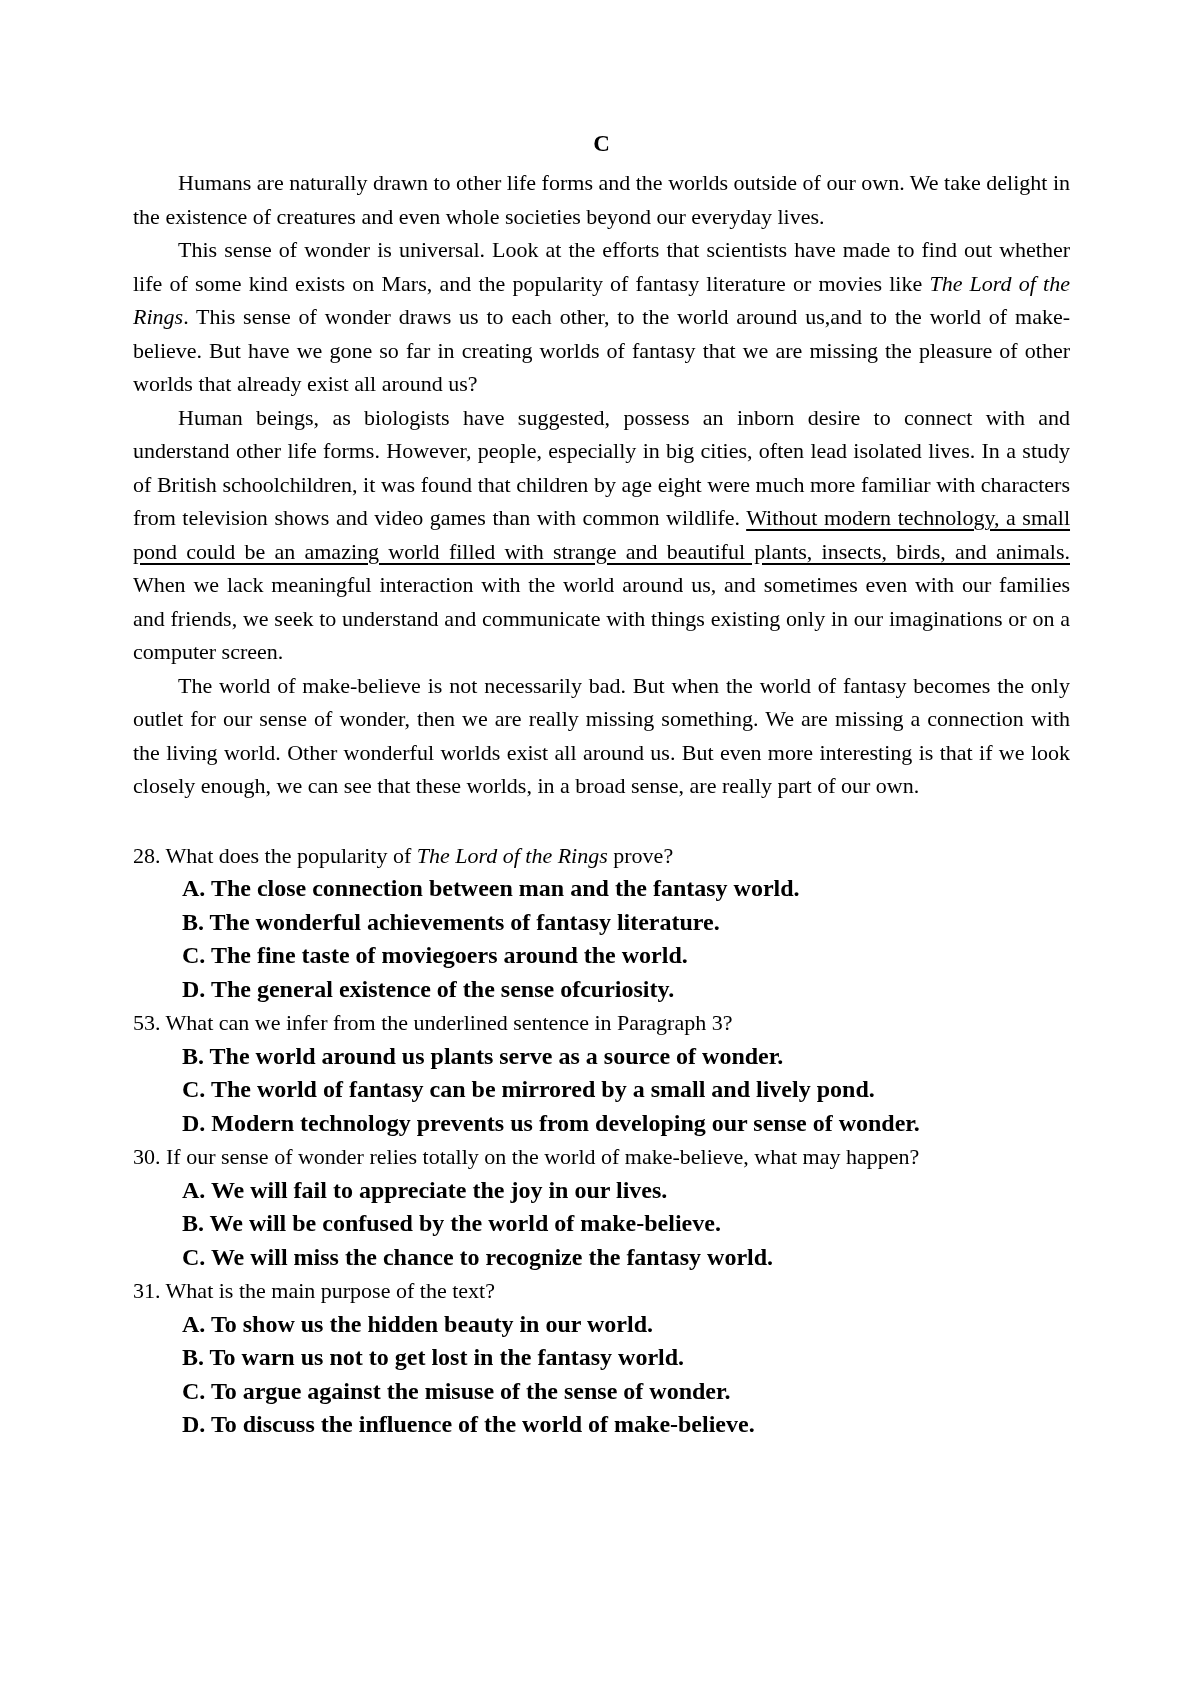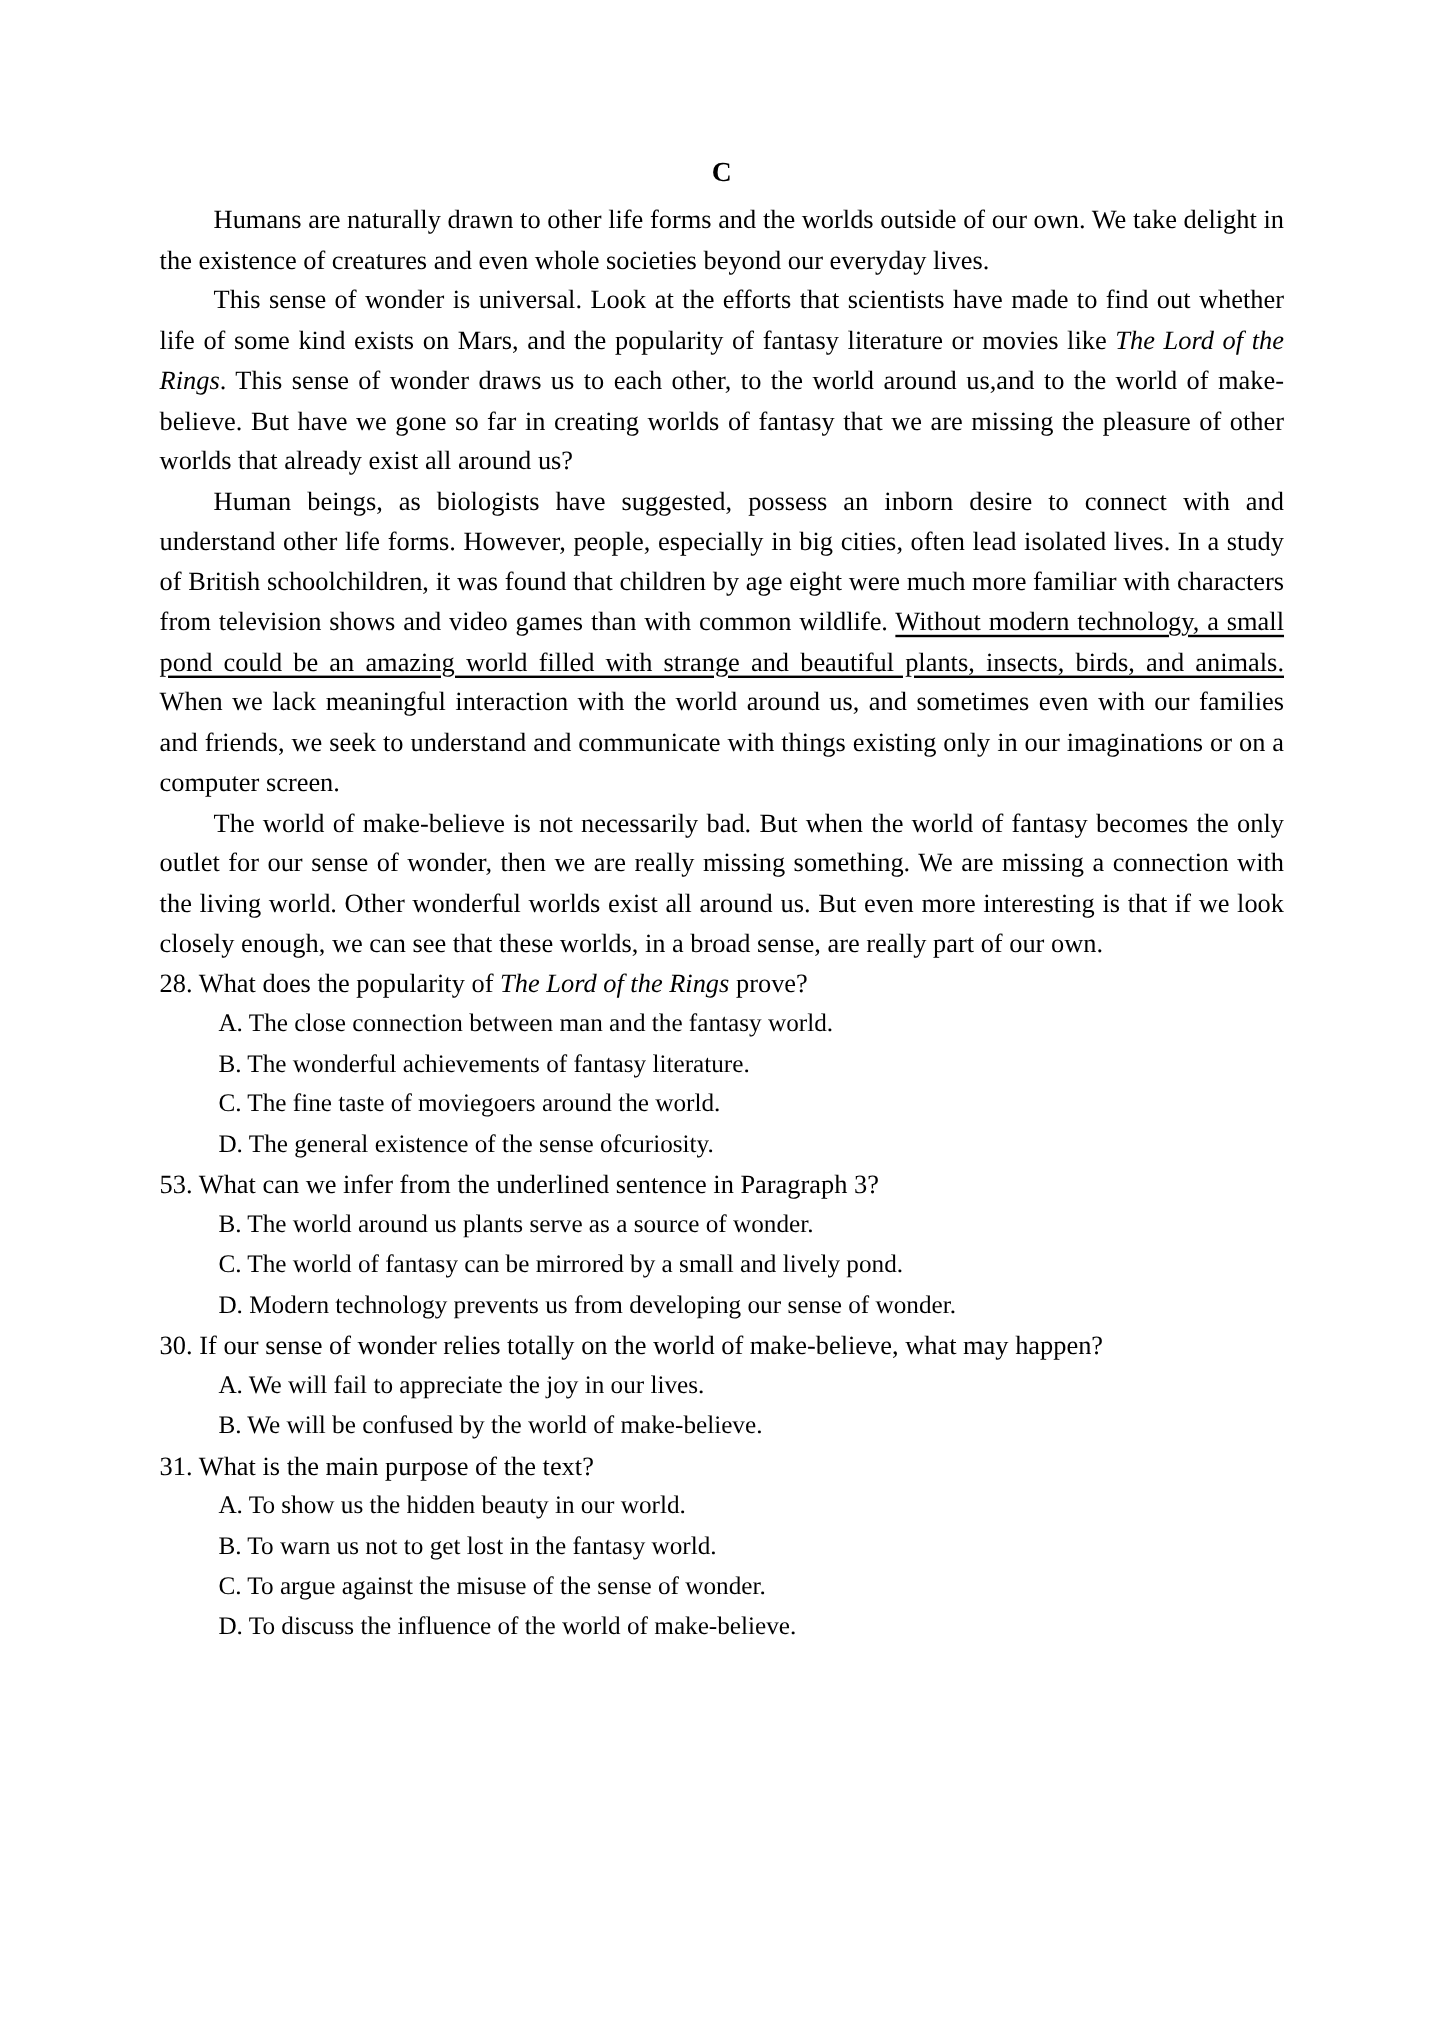--- a/index.html
+++ b/index.html
@@ -28,30 +28,32 @@
     margin-bottom: 4px;
   }
   .passage p {
     margin: 0;
     font-size: 22px;
     line-height: 33.5px;
     text-align: justify;
     text-indent: 45px;
   }
   .questions {
+    margin-top: 36px;
   }
   .question { margin: 0; }
   .qtext {
     font-size: 22px;
     line-height: 33.5px;
   }
   .option {
-    font-size: 21px;
+    font-size: 24px;
     line-height: 33.5px;
     padding-left: 49px;
+    font-weight: bold;
   }
   .it { font-style: italic; }
   .ul { text-decoration: underline; text-underline-offset: 4px; }
 </style>
 </head>
 <body>
 
 <div class="page">
   <div class="section-title">C</div>
   <div class="passage">
@@ -71,20 +73,21 @@
       <div class="question">
         <div class="qtext"><span>53. What can we infer from the underlined sentence in Paragraph 3?</span></div>
         <div class="option">B. The world around us plants serve as a source of wonder.</div>
         <div class="option">C. The world of fantasy can be mirrored by a small and lively pond.</div>
         <div class="option">D. Modern technology prevents us from developing our sense of wonder.</div>
       </div>
       <div class="question">
         <div class="qtext"><span>30. If our sense of wonder relies totally on the world of make-believe, what may happen?</span></div>
         <div class="option">A. We will fail to appreciate the joy in our lives.</div>
         <div class="option">B. We will be confused by the world of make-believe.</div>
+        <div class="option">C. We will miss the chance to recognize the fantasy world.</div>
       </div>
       <div class="question">
         <div class="qtext"><span>31. What is the main purpose of the text?</span></div>
         <div class="option">A. To show us the hidden beauty in our world.</div>
         <div class="option">B. To warn us not to get lost in the fantasy world.</div>
         <div class="option">C. To argue against the misuse of the sense of wonder.</div>
         <div class="option">D. To discuss the influence of the world of make-believe.</div>
       </div>
     </div>
 </div>

